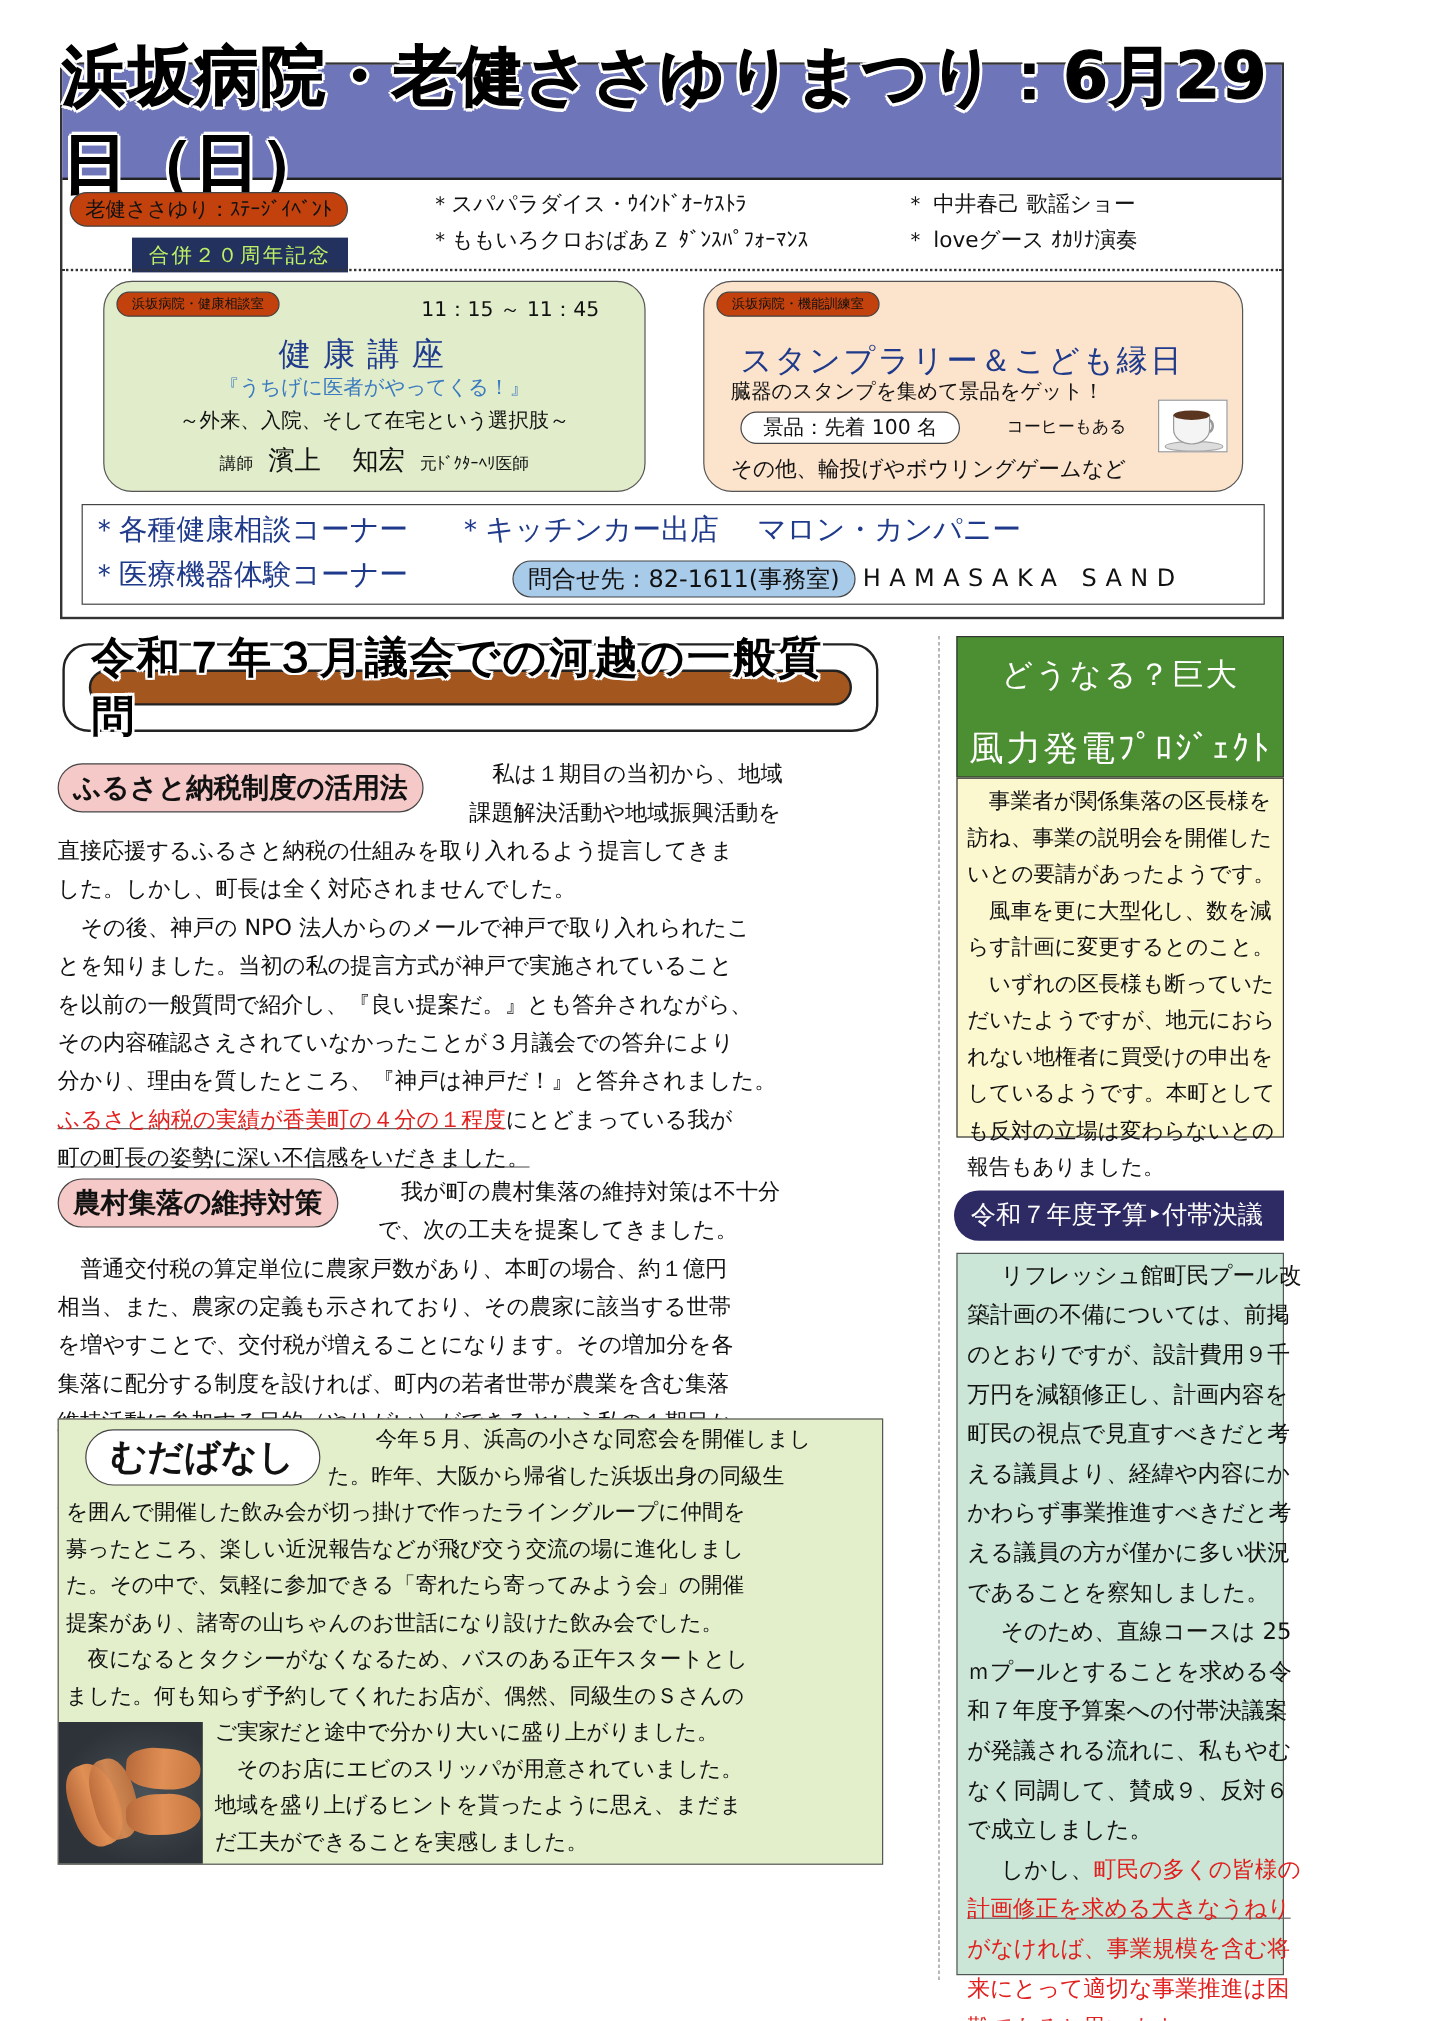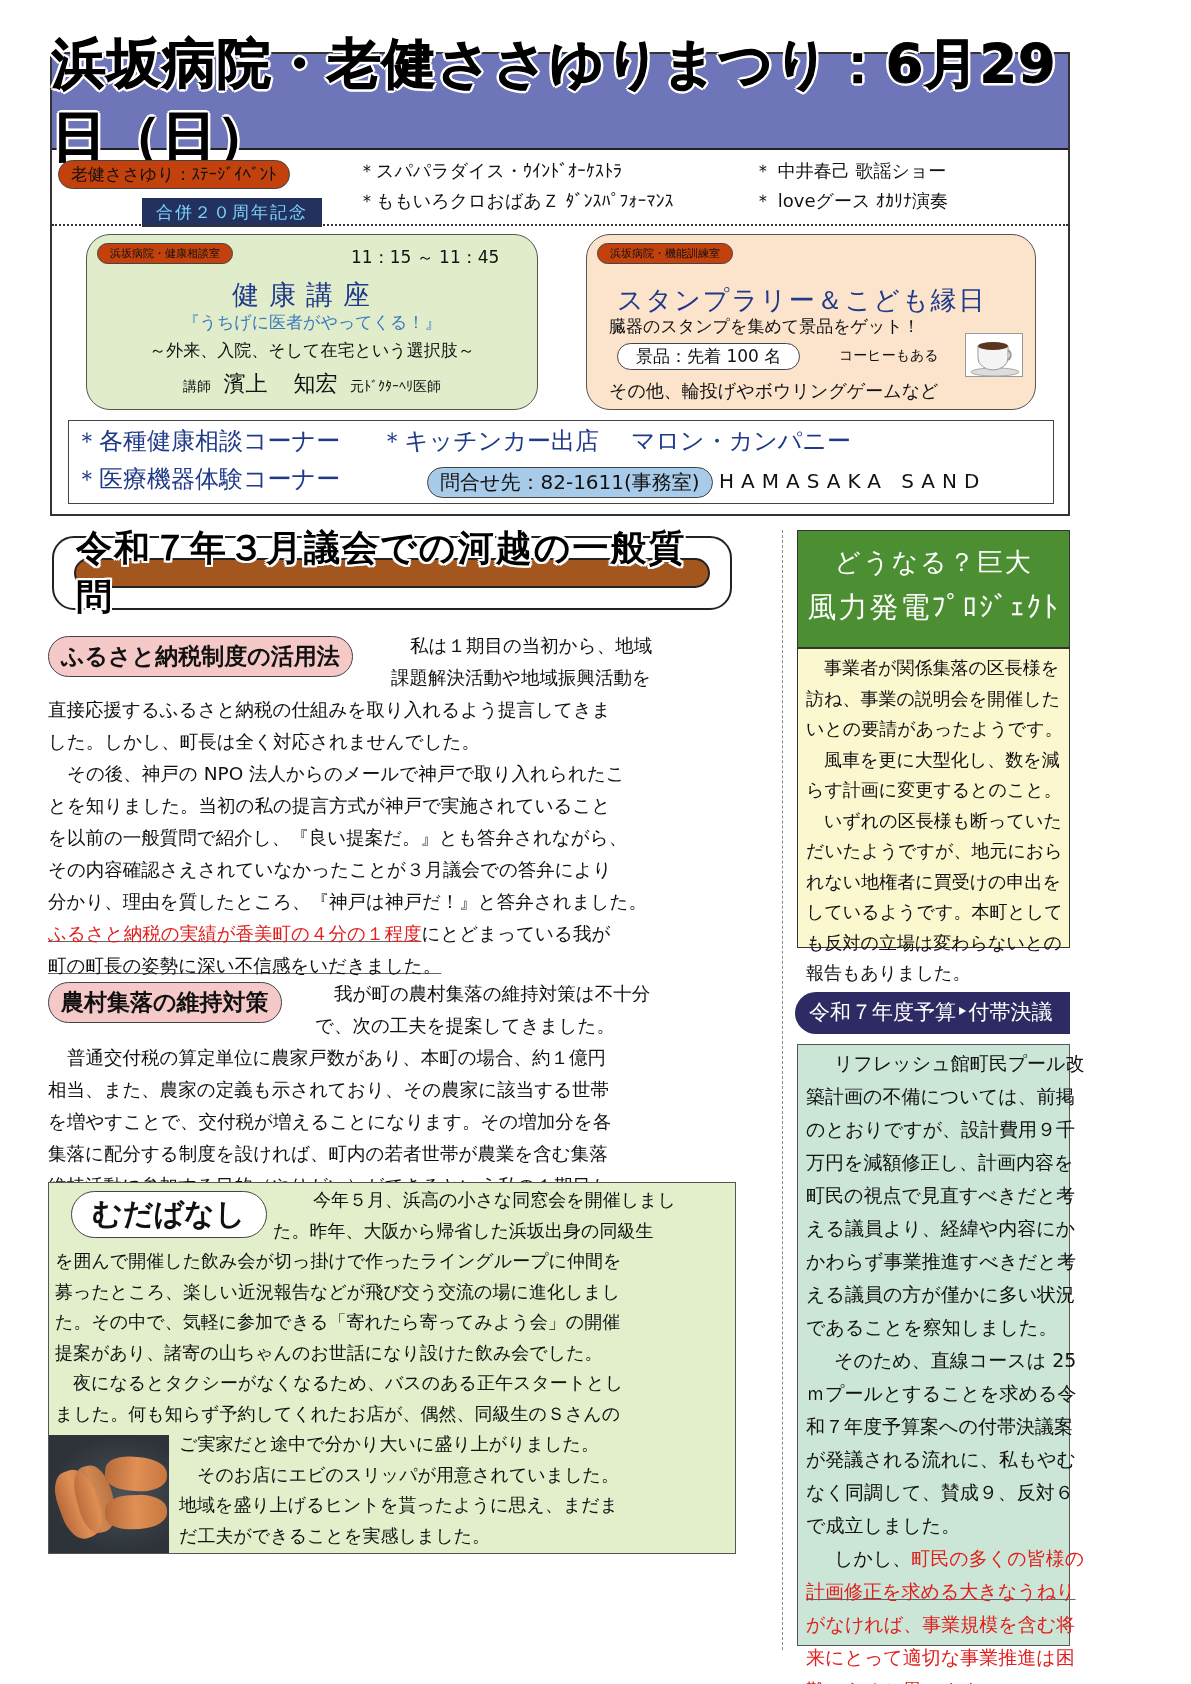--- a/index.html
+++ b/index.html
@@ -8,21 +8,21 @@
 
   
   .event-box { position: absolute; left: 50px; top: 52px; width: 1020px; height: 464px; border: 2px solid #333; background: #fff; }
   .banner { height: 96px; background: #6e75b8; border-bottom: 2px solid #222; display: flex; align-items: center; justify-content: center; }
   .banner-title { font-family: "DejaVu Sans", sans-serif; font-weight: bold; font-size: 54px; color: #000; letter-spacing: 1px;
     -webkit-text-stroke: 1px #000; text-shadow: 2px 2px 0 #fff, -2px -2px 0 #fff, 2px -2px 0 #fff, -2px 2px 0 #fff, 0 3px 0 #fff, 3px 0 0 #fff, 0 -3px 0 #fff, -3px 0 0 #fff; }
 
   .stage-row { position: relative; height: 76px; }
   .pill { display: inline-block; border: 1px solid #444; border-radius: 20px; background: #c2410c; padding: 2px 12px; font-size: 17px; }
   .stage-pill { position: absolute; left: 6px; top: 10px; font-size: 17px; }
-  .anniv { position: absolute; left: 58px; top: 48px; background: #23315f; color: #7dd3fc; font-size: 17px; padding: 3px 14px; letter-spacing: 2px; margin-left: 32px; }
+  .anniv { position: absolute; left: 58px; top: 48px; background: #23315f; color: #bef264; font-size: 17px; padding: 3px 14px; letter-spacing: 2px; }
   .stage-items { position: absolute; left: 306px; top: 6px; font-size: 18px; line-height: 30px; }
   .stage-items .row { display: flex; }
   .stage-items .c1 { width: 396px; }
   .dotted { position: absolute; left: 0; right: 0; top: 170px; border-top: 2px dotted #333; }
 
   .panel { position: absolute; border: 1px solid #555; border-radius: 24px; }
   .panel-health { left: 34px; top: 180px; width: 452px; height: 176px; background: #e1eccb; }
   .panel-train { left: 534px; top: 180px; width: 450px; height: 176px; background: #fbe3cc; }
   .panel .pill { position: absolute; left: 10px; top: 8px; font-size: 11px; }
   .health-time { position: absolute; left: 264px; top: 11px; font-size: 17px; }
@@ -62,21 +62,21 @@
 
   .mudabox { position: absolute; left: 0; top: 1180px; width: 688px; height: 372px; background: #e3efcb; border: 1px solid #555; }
   .muda-pill { position: absolute; left: 22px; top: 8px; background: #fff; border: 1px solid #444; border-radius: 24px; font-size: 30px; font-weight: bold; padding: 2px 20px; }
   .photo { position: absolute; left: 0; top: 252px; width: 120px; height: 118px; background: radial-gradient(ellipse at 60% 50%, #4a5258 0%, #2d3338 70%); overflow: hidden; }
   .slipper { position: absolute; border-radius: 40% 45% 45% 40%; background: linear-gradient(90deg, #b86a3a, #e08f55, #c8773f); }
 
   
   .vdots { position: absolute; left: 782px; top: 530px; height: 1120px; border-left: 1px dashed #888; }
   .wind-head { position: absolute; left: 797px; top: 530px; width: 273px; height: 118px; background: #4c8e32; border: 1px solid #333; color: #fff; text-align: center; }
   .wind-head .t1 { font-size: 26px; margin-top: 14px; letter-spacing: 2px; }
-  .wind-head .t2 { font-size: 29px; margin-top: 8px; letter-spacing: 2px; }
+  .wind-head .t2 { font-size: 29px; margin-top: 24px; letter-spacing: 2px; }
   .wind-body { position: absolute; left: 797px; top: 648px; width: 273px; height: 300px; background: #fbf7cf; border: 1px solid #333; font-size: 18px; line-height: 30.5px; padding: 4px 8px; }
   .budget-head { position: absolute; left: 795px; top: 992px; width: 275px; height: 42px; background: #2e2a63; border-radius: 22px 0 0 22px; color: #fff; font-size: 21px; padding: 6px 0 0 14px; white-space: nowrap; }
   .budget-body { position: absolute; left: 797px; top: 1044px; width: 273px; height: 602px; background: #cbe6d7; border: 1px solid #555; font-size: 19px; line-height: 33px; padding: 2px 8px; }
   .wind-body p, .budget-body p { white-space: nowrap; }
 </style>
 </head>
 <body>
 
 <div class="event-box">
   <div class="banner">

